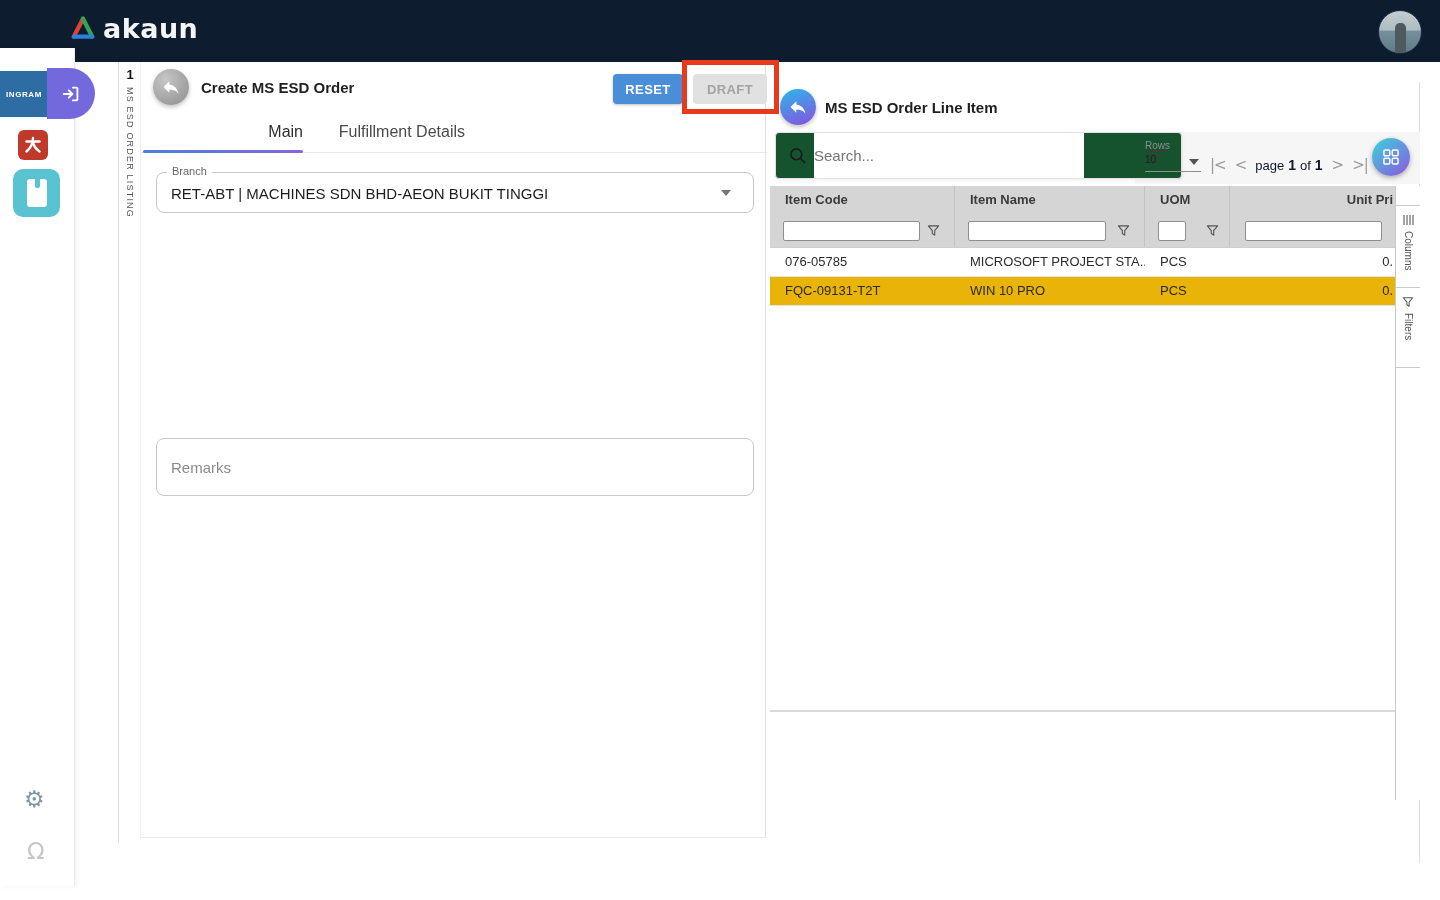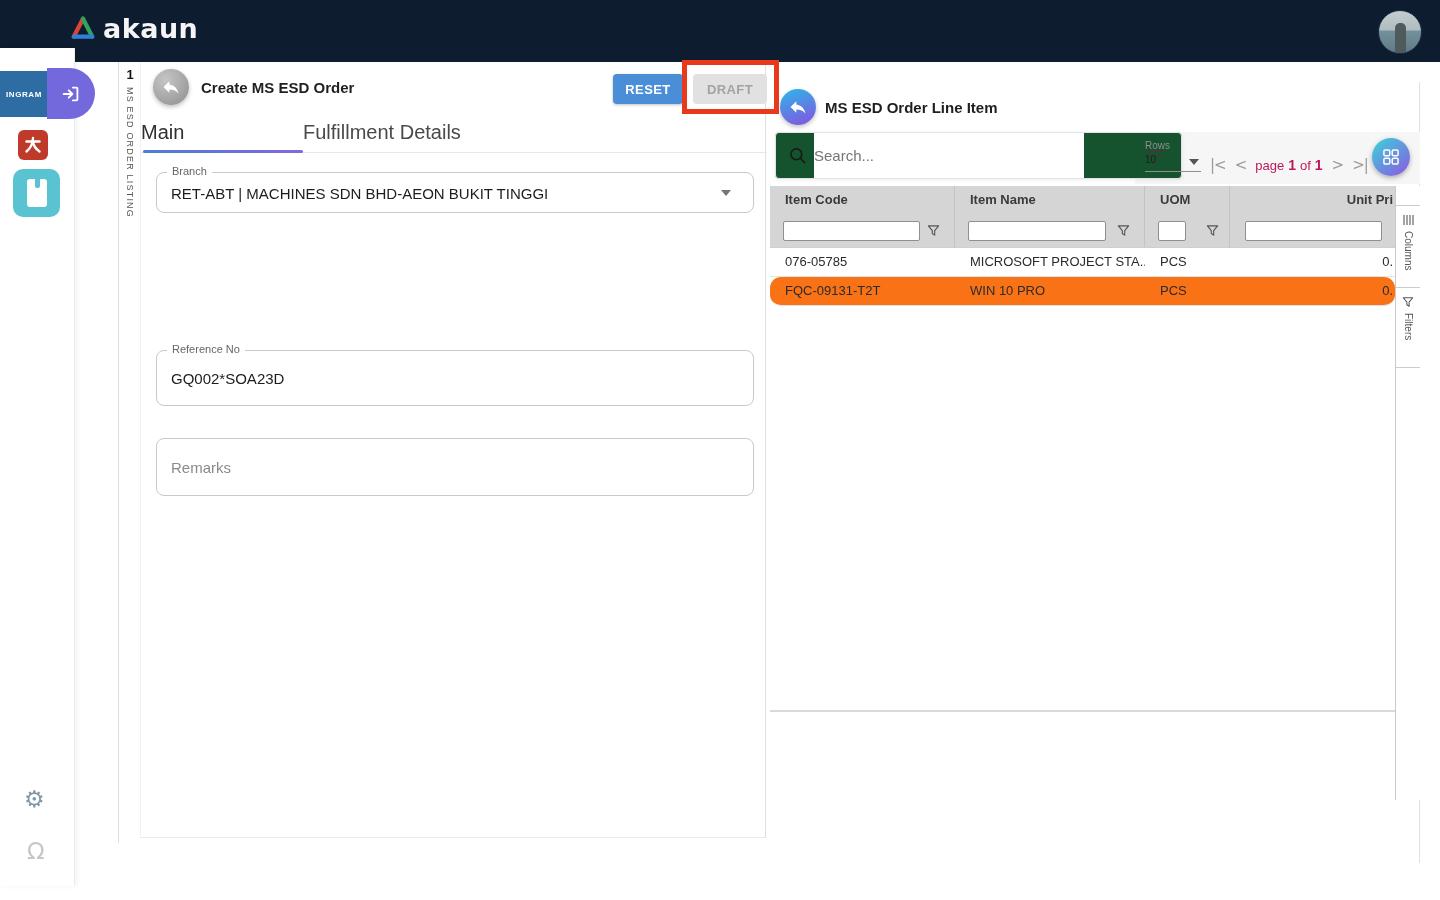--- a/index.html
+++ b/index.html
@@ -64,21 +64,21 @@
     font-family:"Liberation Sans", sans-serif; }
   .btn-reset { left:472px; width:70px; background:#4a8ed8; color:#fff; box-shadow:0 1px 3px rgba(0,0,0,.25); }
   .btn-draft { left:552px; width:74px; background:#e1e1e1; color:#a3a3a3; }
 
   .annotation-box { position:absolute; left:682px; top:60px; width:97px; height:54px;
     border:5px solid #e8391c; z-index:99; pointer-events:none; }
 
   
   .tabs { position:absolute; left:0; top:50px; width:626px; height:41px;
     border-bottom:1px solid #e8e8e8; display:flex; }
-  .tab { width:162px; height:40px; line-height:40px; text-align:left; font-size:20px;
+  .tab { width:162px; height:40px; line-height:40px; text-align:right; font-size:16px;
     color:#4a4a4a; cursor:pointer; }
   .tab.active { color:#2f2f2f; font-weight:500; }
   .tab-underline { position:absolute; left:2px; bottom:-1px; width:160px; height:3px;
     border-radius:2px; background:linear-gradient(90deg,#4a7fd4,#8468dc); }
 
   
   .field { position:absolute; left:15px; width:598px; background:#fff;
     border:1px solid #c9c9c9; border-radius:8px; cursor:pointer; }
   .field-legend { position:absolute; top:-8px; left:10px; background:#fff; padding:0 5px;
     font-size:11px; color:#666; }
@@ -105,42 +105,42 @@
   .rows-label { position:absolute; left:375px; top:58px; font-size:10px; color:#8f8f8f; }
   .rows-select { position:absolute; left:375px; top:72px; width:56px; border-bottom:1px solid #8f8f8f;
     padding-bottom:6px; font-size:10px; color:#1e1e1e; cursor:pointer; }
   .rows-caret { position:absolute; right:2px; top:5px; width:0; height:0;
     border-left:5px solid transparent; border-right:5px solid transparent; border-top:6px solid #555; }
 
   .pager { position:absolute; left:440px; top:70px; height:26px; display:flex; align-items:center;
     gap:9px; }
   .pg-ic { font-size:15px; color:#9a9a9a; cursor:pointer; letter-spacing:-1px;
     font-family:"DejaVu Sans", sans-serif; }
-  .pg-text { font-size:13px; color:#be185d; display:flex; gap:4px; align-items:center; }
+  .pg-text { font-size:13px; color:#0f172a; display:flex; gap:4px; align-items:center; }
   .pg-bold { font-weight:bold; font-size:14px; }
 
   .grid-btn { position:absolute; left:602px; top:56px; width:38px; height:38px; border-radius:50%;
     background:linear-gradient(140deg,#41c8db 10%,#8a5ce0 95%); display:flex; align-items:center;
     justify-content:center; cursor:pointer; box-shadow:0 2px 5px rgba(0,0,0,.3); }
 
   
   .tablewrap { position:absolute; left:0; top:104px; width:625px; height:526px;
     border-bottom:2px solid #d9d9d9; overflow:hidden; }
   .thead { display:flex; height:28px; background:#d5d5d5; }
   .th { font-size:13px; font-weight:bold; color:#3a3a3a; line-height:28px; padding-left:15px;
     border-right:1px solid #c3c3c3; overflow:hidden; white-space:nowrap; cursor:pointer; }
   .th:last-child { border-right:none; text-align:right; padding-left:0; padding-right:2px; }
   .tfilter { display:flex; height:34px; background:#d5d5d5; border-bottom:1px solid #cfcfcf; }
   .fcell { position:relative; border-right:1px solid #c3c3c3; }
   .fcell:last-child { border-right:none; }
   .fcell input { position:absolute; left:13px; top:7px; height:20px; border:1px solid #8f8f8f;
     border-radius:2px; background:#fff; outline:none; padding:0 4px; font-size:12px; }
   .funnel { position:absolute; top:10px; cursor:pointer; }
   .trow { display:flex; height:29px; border-bottom:1px solid #e4e4e4; background:#fff; cursor:pointer; }
-  .trow.alt { background:#f97316;border-radius:11px; }
+  .trow.alt { background:#eab308; }
   .td { font-size:13px; color:#2b2b2b; line-height:28px; padding-left:15px; overflow:hidden;
     white-space:nowrap; }
   .td:last-child { text-align:right; padding-left:0; padding-right:2px; }
   .c1 { width:185px; } .c2 { width:190px; } .c3 { width:85px; } .c4 { width:165px; }
 
   
   .side-strip { position:absolute; left:625px; top:104px; width:25px; height:614px; background:#fff;
     border-left:1px solid #c9c9c9; }
   .side-tab { position:absolute; left:0; width:24px; display:flex; flex-direction:column;
     align-items:center; cursor:pointer; background:#fff; }
@@ -215,24 +215,20 @@
     <div class="tab-underline"></div>
   </div>
 
   <div class="field" style="top:110px; height:41px;">
     <span class="field-legend">Branch</span>
     <span class="field-value">RET-ABT | MACHINES SDN BHD-AEON BUKIT TINGGI</span>
     <span class="caret"></span>
   </div>
 
 
-  <div class="field" style="top:288px; height:56px;">
-    <span class="field-legend">Reference No</span>
-    <span class="field-value">GQ002*SOA23D</span>
-  </div>
 
   <div class="field" style="top:376px; height:58px;">
     <input type="text" placeholder="Remarks" style="">
   </div>
 </div>
 
 <div class="annotation-box"></div>
 
 <div class="panel-right">
   <div class="panel-header">

